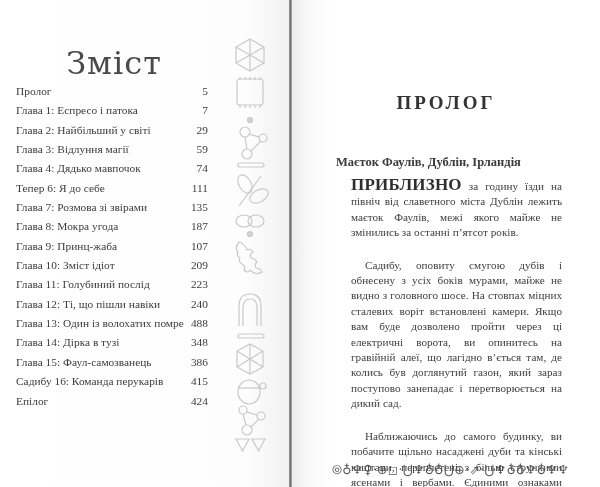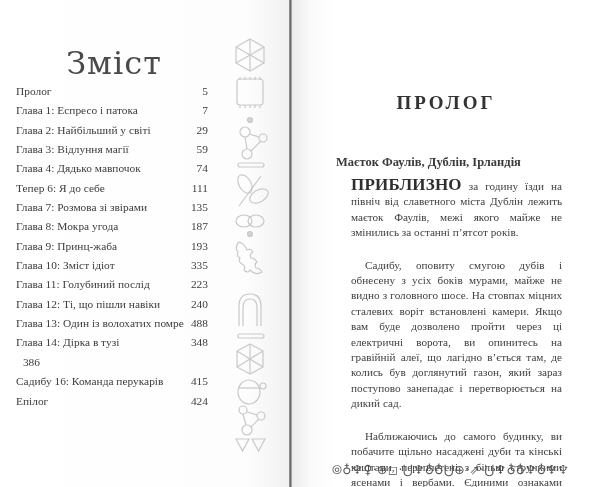--- a/index.html
+++ b/index.html
@@ -95,43 +95,44 @@
       <div class="toc-row">
           <span>Глава 7: Розмова зі звірами</span>
           <span class="pg">135</span>
         </div>
       <div class="toc-row">
           <span>Глава 8: Мокра угода</span>
           <span class="pg">187</span>
         </div>
       <div class="toc-row">
           <span>Глава 9: Принц-жаба</span>
-          <span class="pg">193</span>
+          <span class="pg">107</span>
         </div>
       <div class="toc-row">
           <span>Глава 10: Зміст ідіот</span>
-          <span class="pg">335</span>
+          <span class="pg">209</span>
         </div>
       <div class="toc-row">
           <span>Глава 11: Голубиний послід</span>
           <span class="pg">223</span>
         </div>
       <div class="toc-row">
           <span>Глава 12: Ті, що пішли навіки</span>
           <span class="pg">240</span>
         </div>
       <div class="toc-row">
           <span>Глава 13: Один із волохатих помре</span>
           <span class="pg">488</span>
         </div>
       <div class="toc-row">
           <span>Глава 14: Дірка в тузі</span>
           <span class="pg">348</span>
         </div>
       <div class="toc-row">
+          <span>Глава 15: Фаул-самозванець</span>
           <span class="pg">386</span>
         </div>
       <div class="toc-row">
           <span>Садибу 16: Команда перукарів</span>
           <span class="pg">415</span>
         </div>
       <div class="toc-row">
           <span>Епілог</span>
           <span class="pg">424</span>
         </div>

